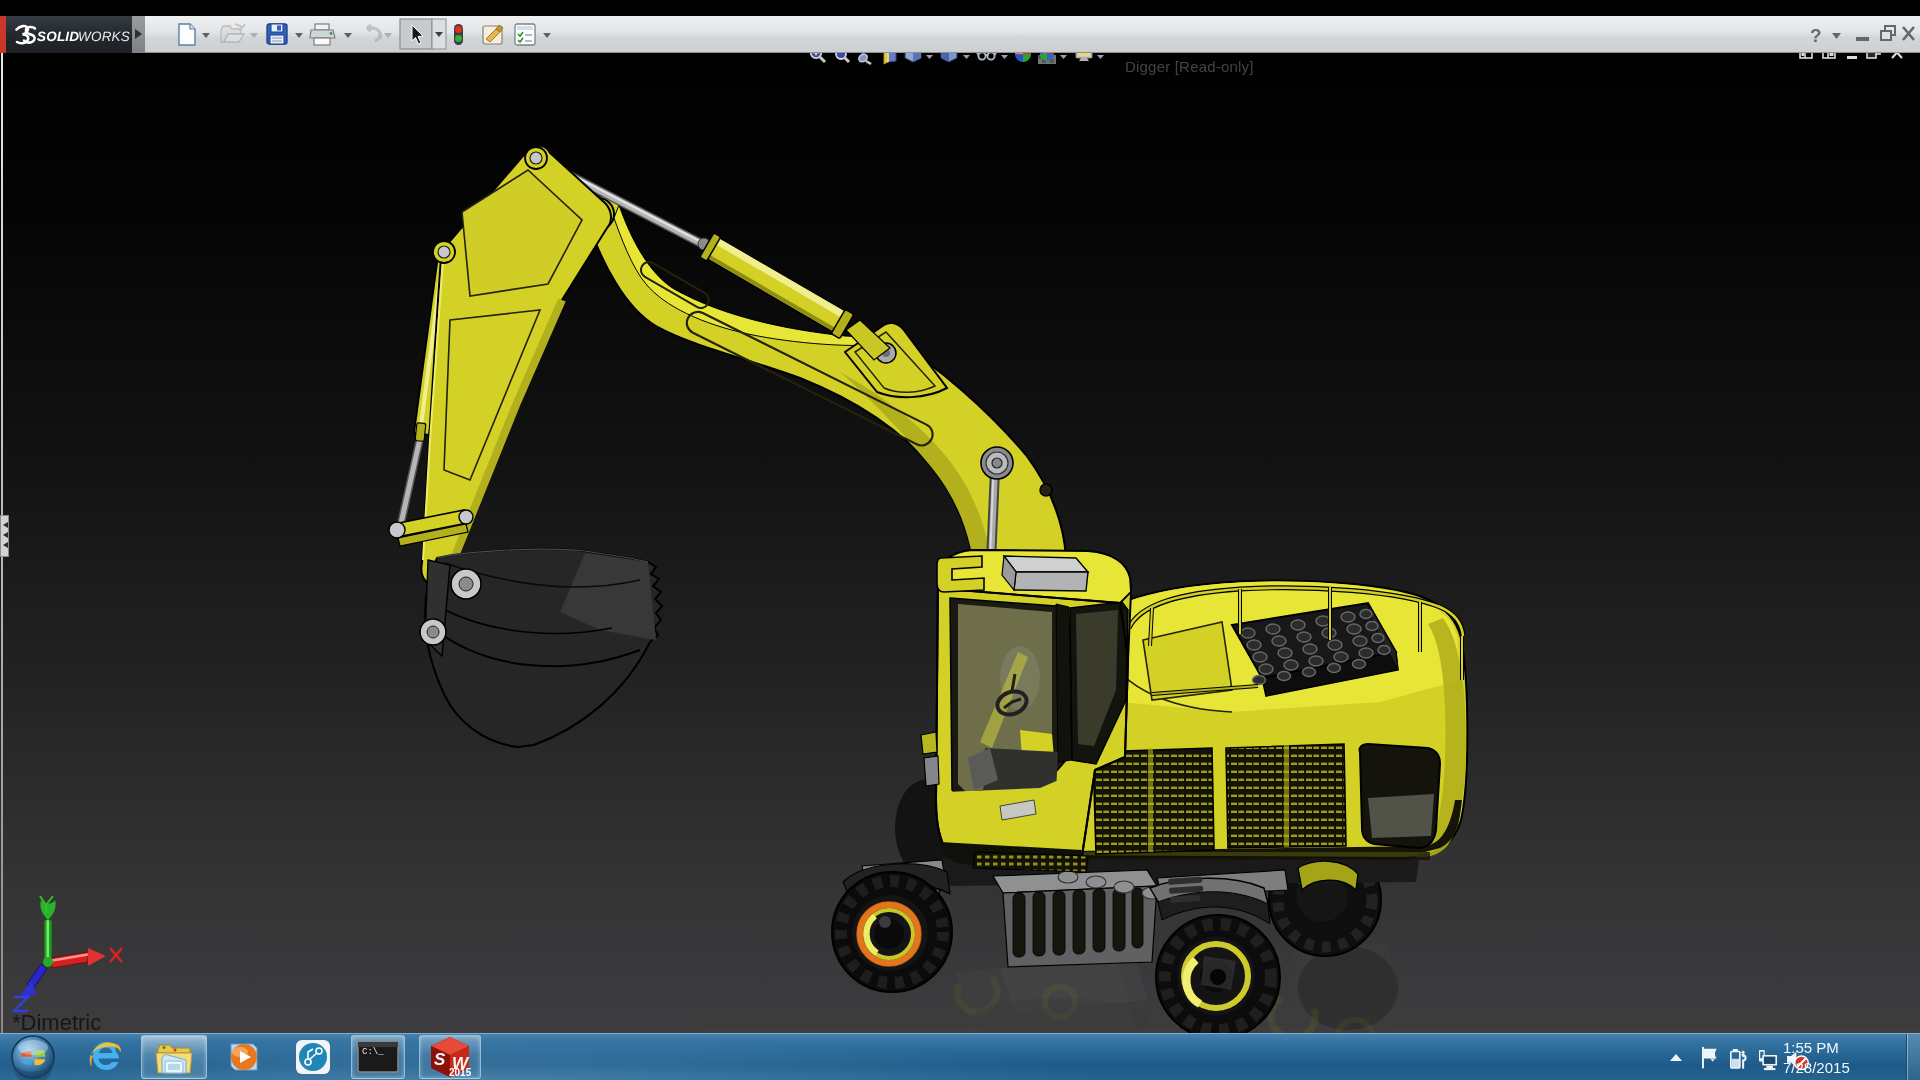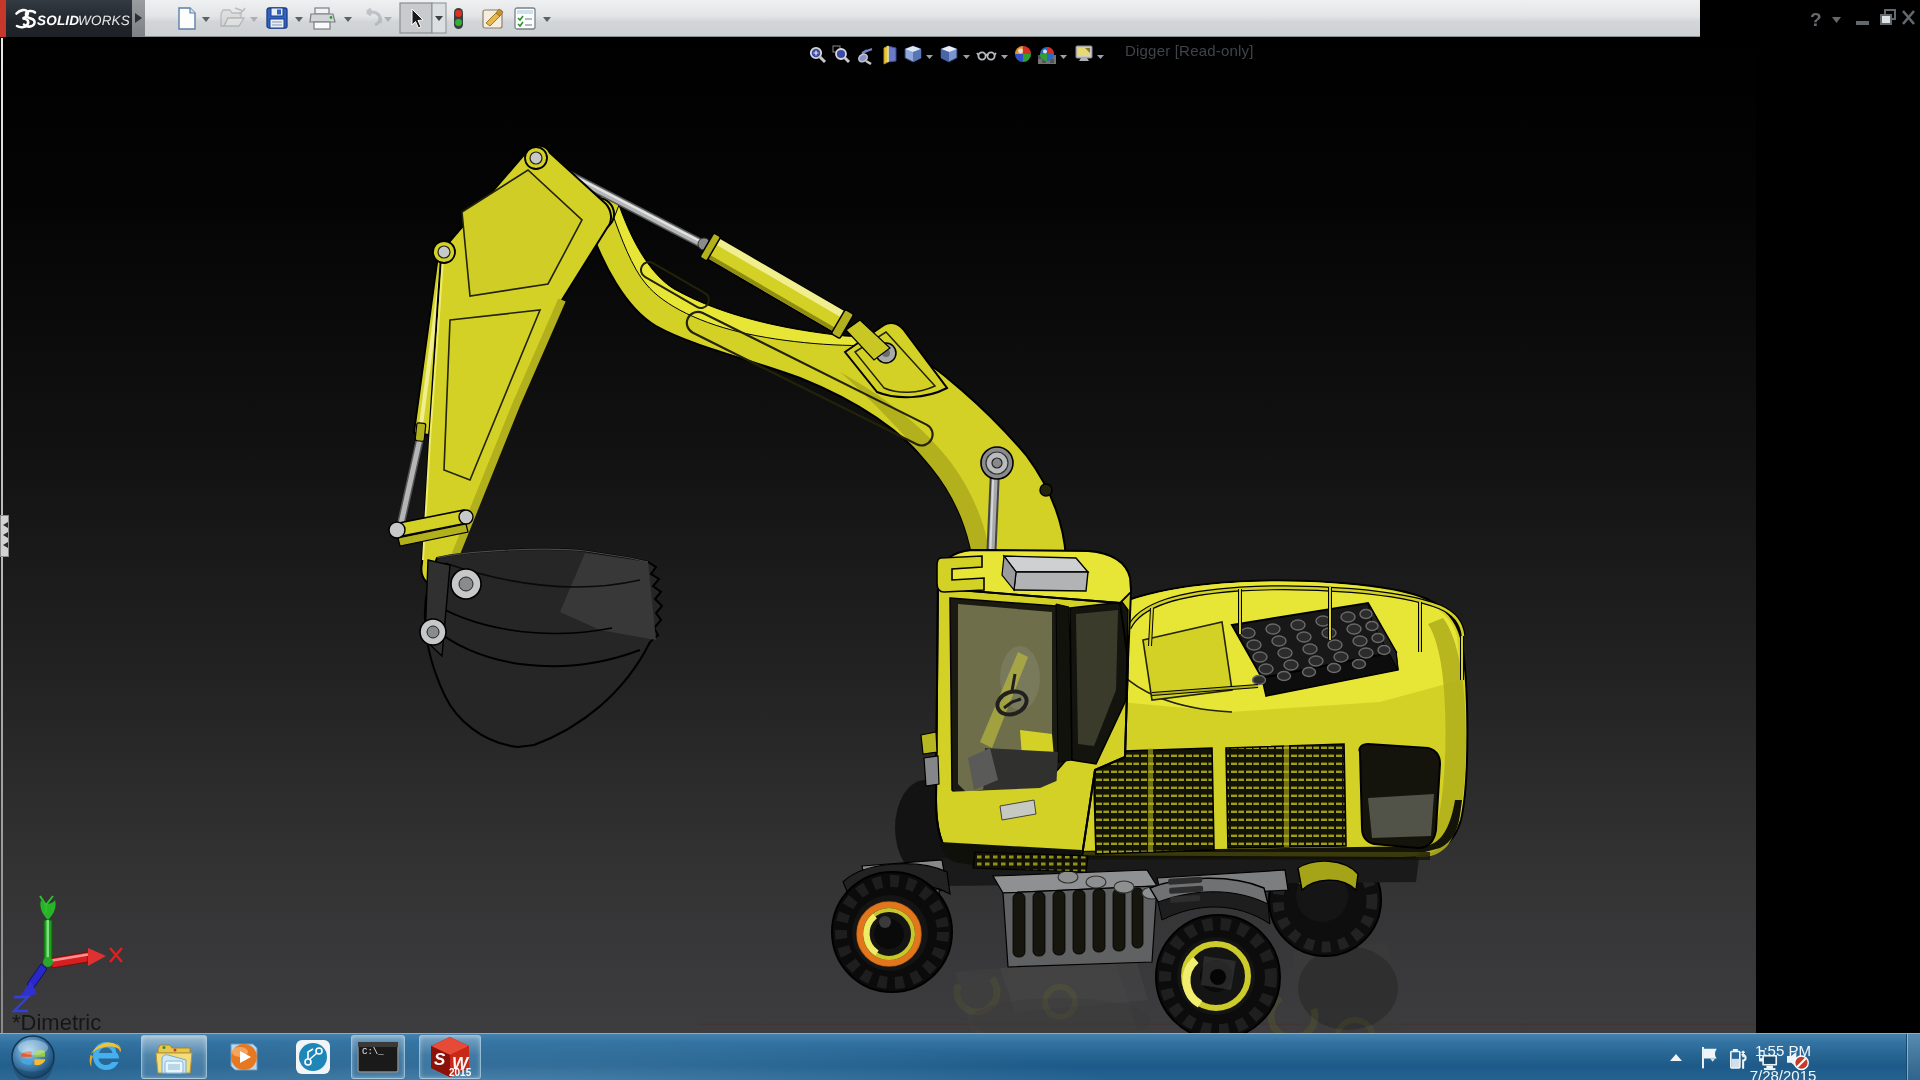--- a/index.html
+++ b/index.html
@@ -1,36 +1,36 @@
 <!DOCTYPE html>
 <html><head>
 <meta charset="utf-8">
 <style>
 html,body{margin:0;padding:0;width:1920px;height:1080px;overflow:hidden;background:#000;}
 *{box-sizing:border-box;}
 body{font-family:"Liberation Sans",sans-serif;}
 #page{position:relative;width:1920px;height:1080px;overflow:hidden;}
 
-#titlebar{position:absolute;left:0;top:0;width:1700px;height:37px;background:linear-gradient(#eef0f1 0%,#e2e4e6 45%,#d3d6d8 60%,#cdd0d3 100%);border-bottom:1px solid #8e9194;}
+#titlebar{position:absolute;left:0;top:16px;width:1920px;height:37px;background:linear-gradient(#eef0f1 0%,#e2e4e6 45%,#d3d6d8 60%,#cdd0d3 100%);border-bottom:1px solid #8e9194;}
 #redstrip{position:absolute;left:0;top:0;width:6px;height:37px;background:#c8382a;}
 #swlogo{position:absolute;left:6px;top:0;width:126px;height:37px;background:linear-gradient(#343b42,#22272d 55%,#1d2126);display:flex;align-items:center;}
 #swtab{position:absolute;left:132px;top:0;width:13px;height:37px;background:linear-gradient(#9a9da0,#7d8084);}
 #swtab:after{content:"";position:absolute;left:3px;top:13px;border-left:7px solid #2c2f33;border-top:5px solid transparent;border-bottom:5px solid transparent;}
 #titletext{position:absolute;left:1125px;top:10px;width:240px;font-size:15px;color:#3f444a;letter-spacing:0.2px;margin-top:32px;}
 
-#viewport{position:absolute;left:0;top:38px;width:1756px;height:995px;background:linear-gradient(#000 0%,#050505 18%,#121212 42%,#232323 65%,#333334 84%,#3d3d40 100%);overflow:hidden;}
+#viewport{position:absolute;left:0;top:38px;width:1920px;height:995px;background:linear-gradient(#000 0%,#050505 18%,#121212 42%,#232323 65%,#333334 84%,#3d3d40 100%);overflow:hidden;}
 #leftline{position:absolute;left:1px;top:0;width:2px;height:995px;background:linear-gradient(#e8e8e8,#8a8a8a);}
 #lefttab{position:absolute;left:0;top:477px;width:9px;height:42px;background:#d2d2d2;border:1px solid #8a8a8a;}
 .ltarr{position:absolute;left:2px;width:0;height:0;border-right:5px solid #2a2a2a;border-top:3px solid transparent;border-bottom:3px solid transparent;}
 #dimetric{position:absolute;left:12px;top:972px;font-size:22px;color:#161616;}
 
 #taskbar{position:absolute;left:0;top:1033px;width:1920px;height:47px;background:linear-gradient(#4583ae 0%,#3373a2 18%,#276593 45%,#1d5a89 70%,#246390 100%);border-top:1px solid #7fb0cf;}
 #tb-sheen{position:absolute;left:0;top:0;width:1400px;height:47px;background:radial-gradient(ellipse 900px 60px at 480px 47px,rgba(170,215,240,0.25),rgba(170,215,240,0) 70%);}
 .taskbtn{position:absolute;top:1px;height:44px;width:60px;border:1px solid rgba(175,210,230,0.75);border-radius:3px;background:linear-gradient(rgba(255,255,255,0.32),rgba(200,230,245,0.10) 45%,rgba(120,170,205,0.10));box-shadow:inset 0 0 4px rgba(255,255,255,0.4);}
-#traytime{position:absolute;left:1743px;top:4px;width:80px;height:40px;color:#f2f8fc;font-size:15px;text-align:center;line-height:25px;}
+#traytime{position:absolute;left:1783px;top:4px;width:80px;height:40px;color:#f2f8fc;font-size:15px;line-height:20px;}
 #showdesk{position:absolute;left:1906px;top:0;width:14px;height:47px;background:linear-gradient(rgba(90,140,175,0.9),rgba(50,100,140,0.9));border-left:1px solid #174a6e;box-shadow:inset 1px 0 0 rgba(200,230,250,0.5);}
 </style>
 </head>
 <body>
 <div id="page">
   <div id="viewport">
     <svg id="model" width="1920" height="995" viewBox="0 38 1920 995" style="position:absolute;left:0;top:0;">
 <defs>
 <pattern id="grille" width="15" height="8" patternUnits="userSpaceOnUse">
   <rect width="15" height="8" fill="#13130a"></rect>

